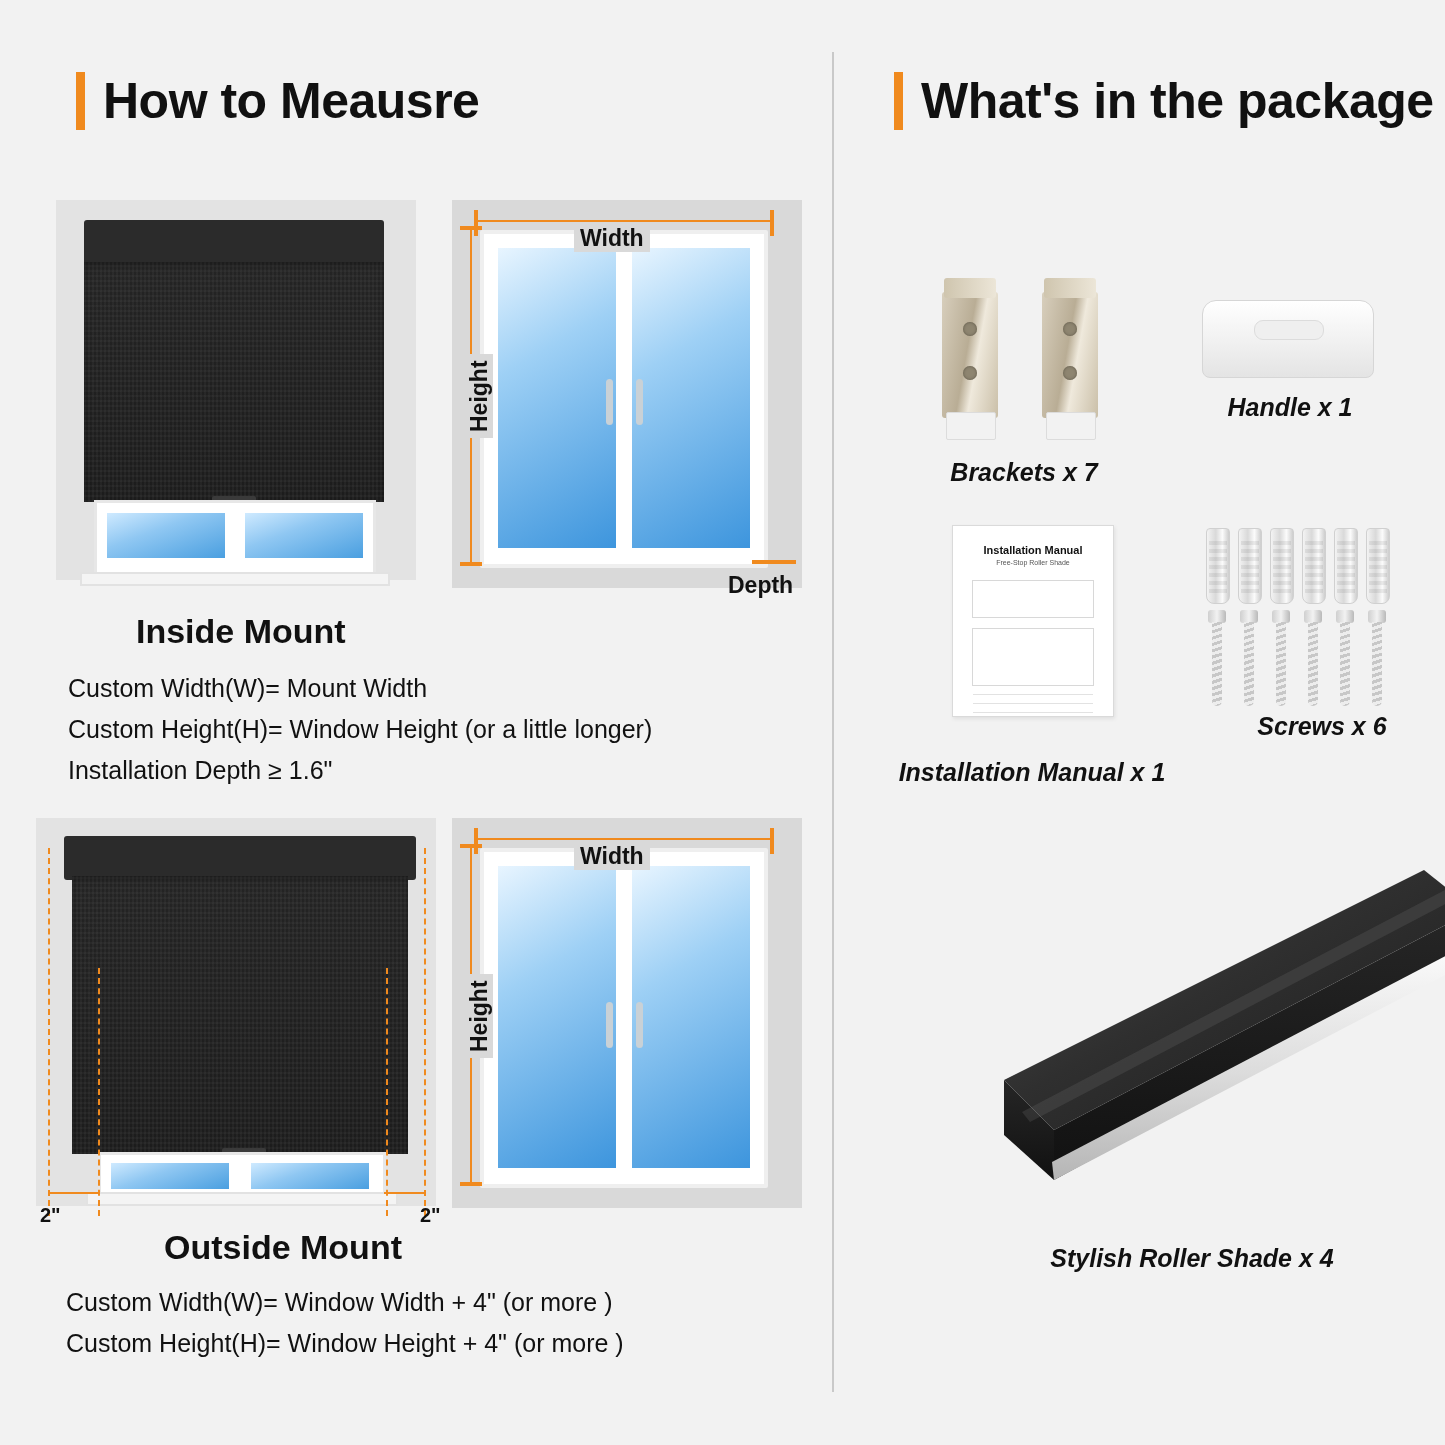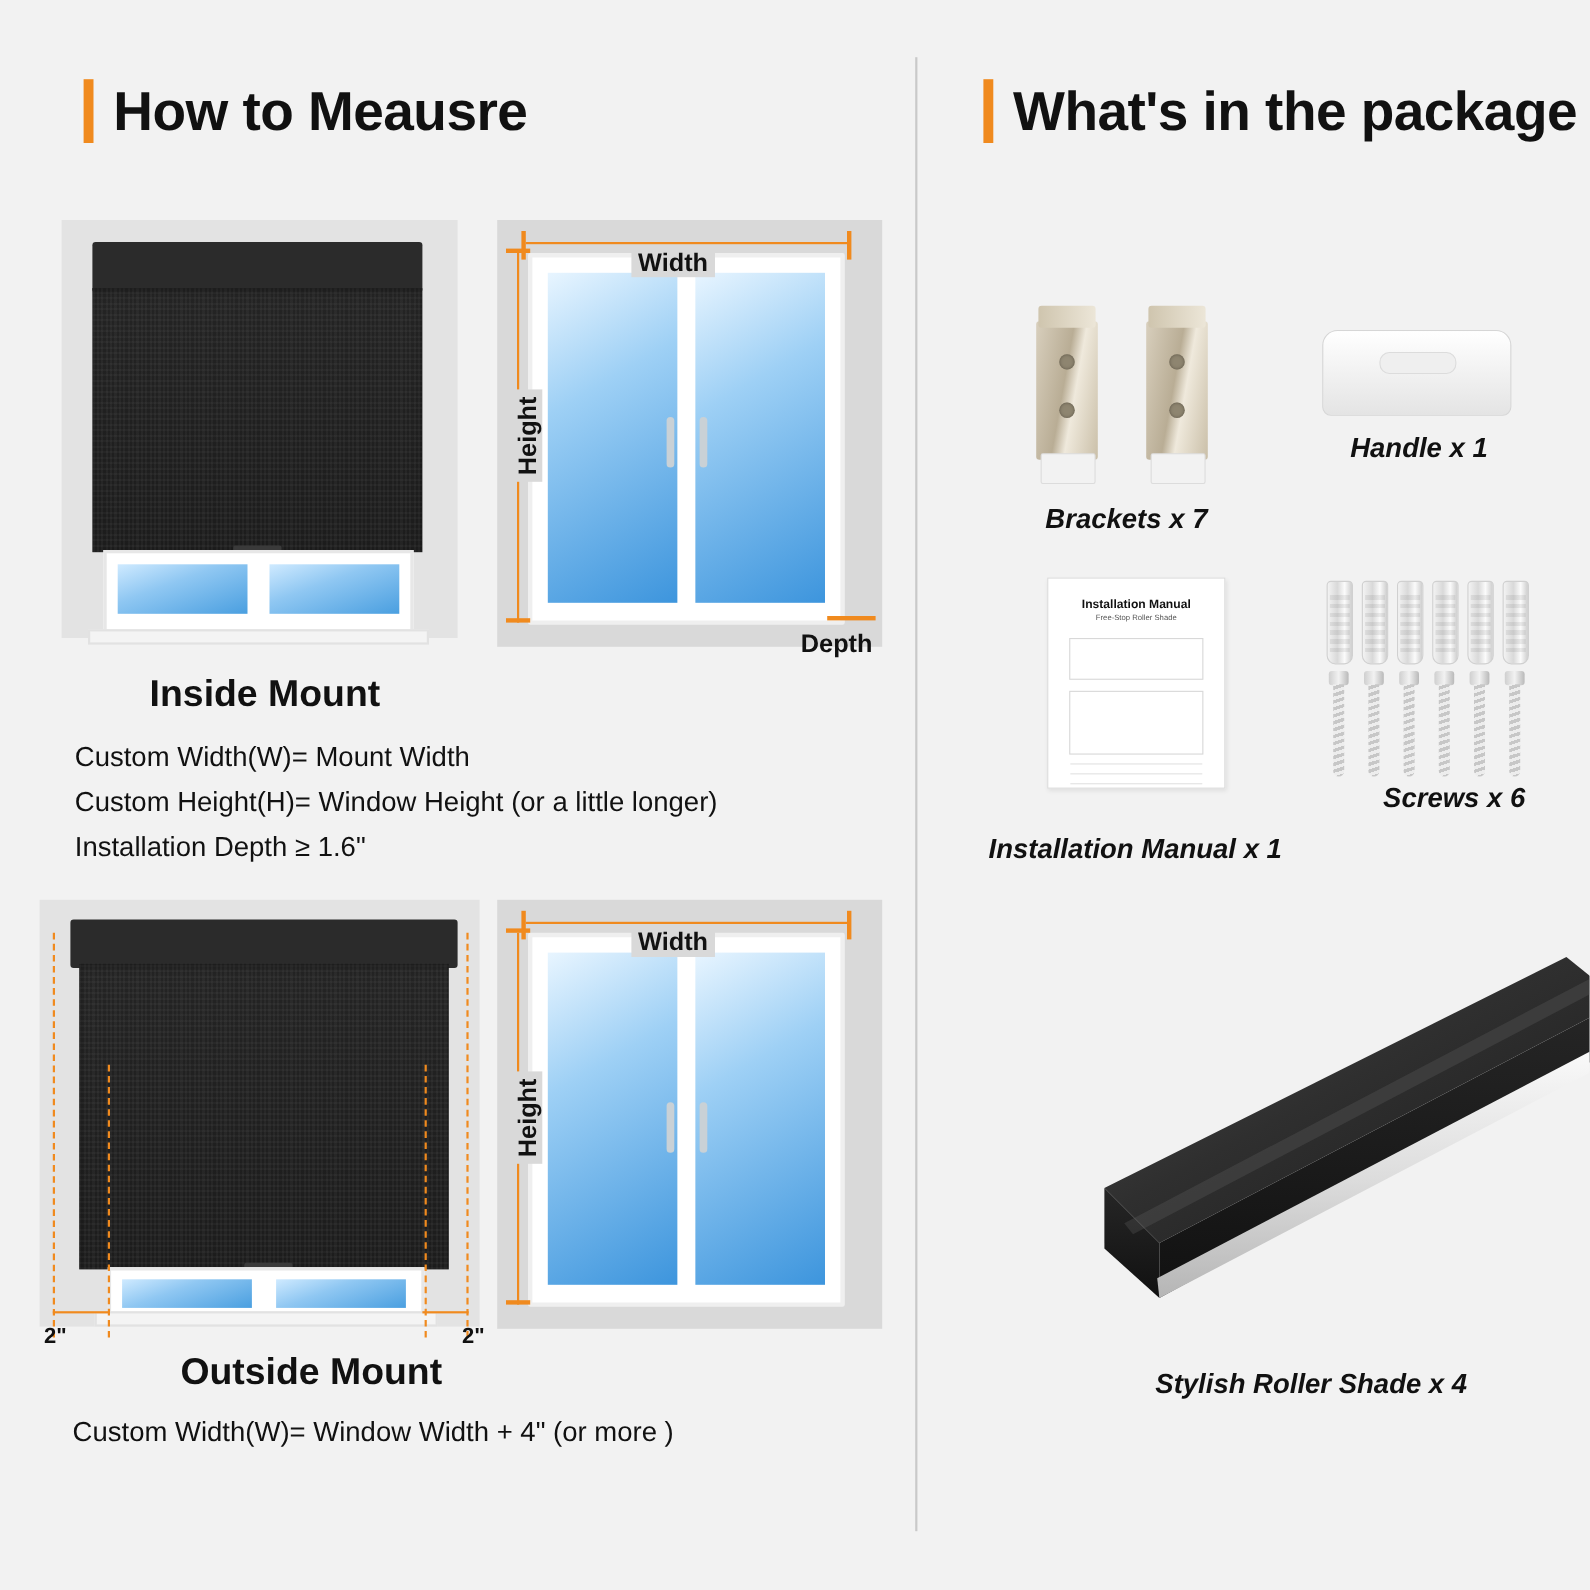--- a/index.html
+++ b/index.html
@@ -186,20 +186,21 @@
       <div class="dim-line" style="left:8px;top:26px;width:22px;height:4px;"></div>
       <div class="dim-line" style="left:8px;top:364px;width:22px;height:4px;"></div>
       <div class="ah" style="left:18px;top:30px;width:2px;height:338px;background:#f08a1e;"></div>
       <div class="dim-label vert" style="left:14px;top:240px;background:#d9d9d9;padding:0 6px;">Height</div>
     </div>
 
     <div class="cap" style="left:124px;top:1228px;margin-left:40px;">Outside Mount</div>
 
     <div class="lines" style="left:66px;top:1282px;">
       <div>Custom Width(W)= Window Width + 4" (or more )</div>
+      <div>Custom Height(H)= Window Height + 4" (or more )</div>
     </div>
   </div>
 
   <div class="divider"></div>
 
   <div class="col-right">
 
     <div class="heading h-right">
       <span class="bar"></span>
       <span>What's in the package</span>

